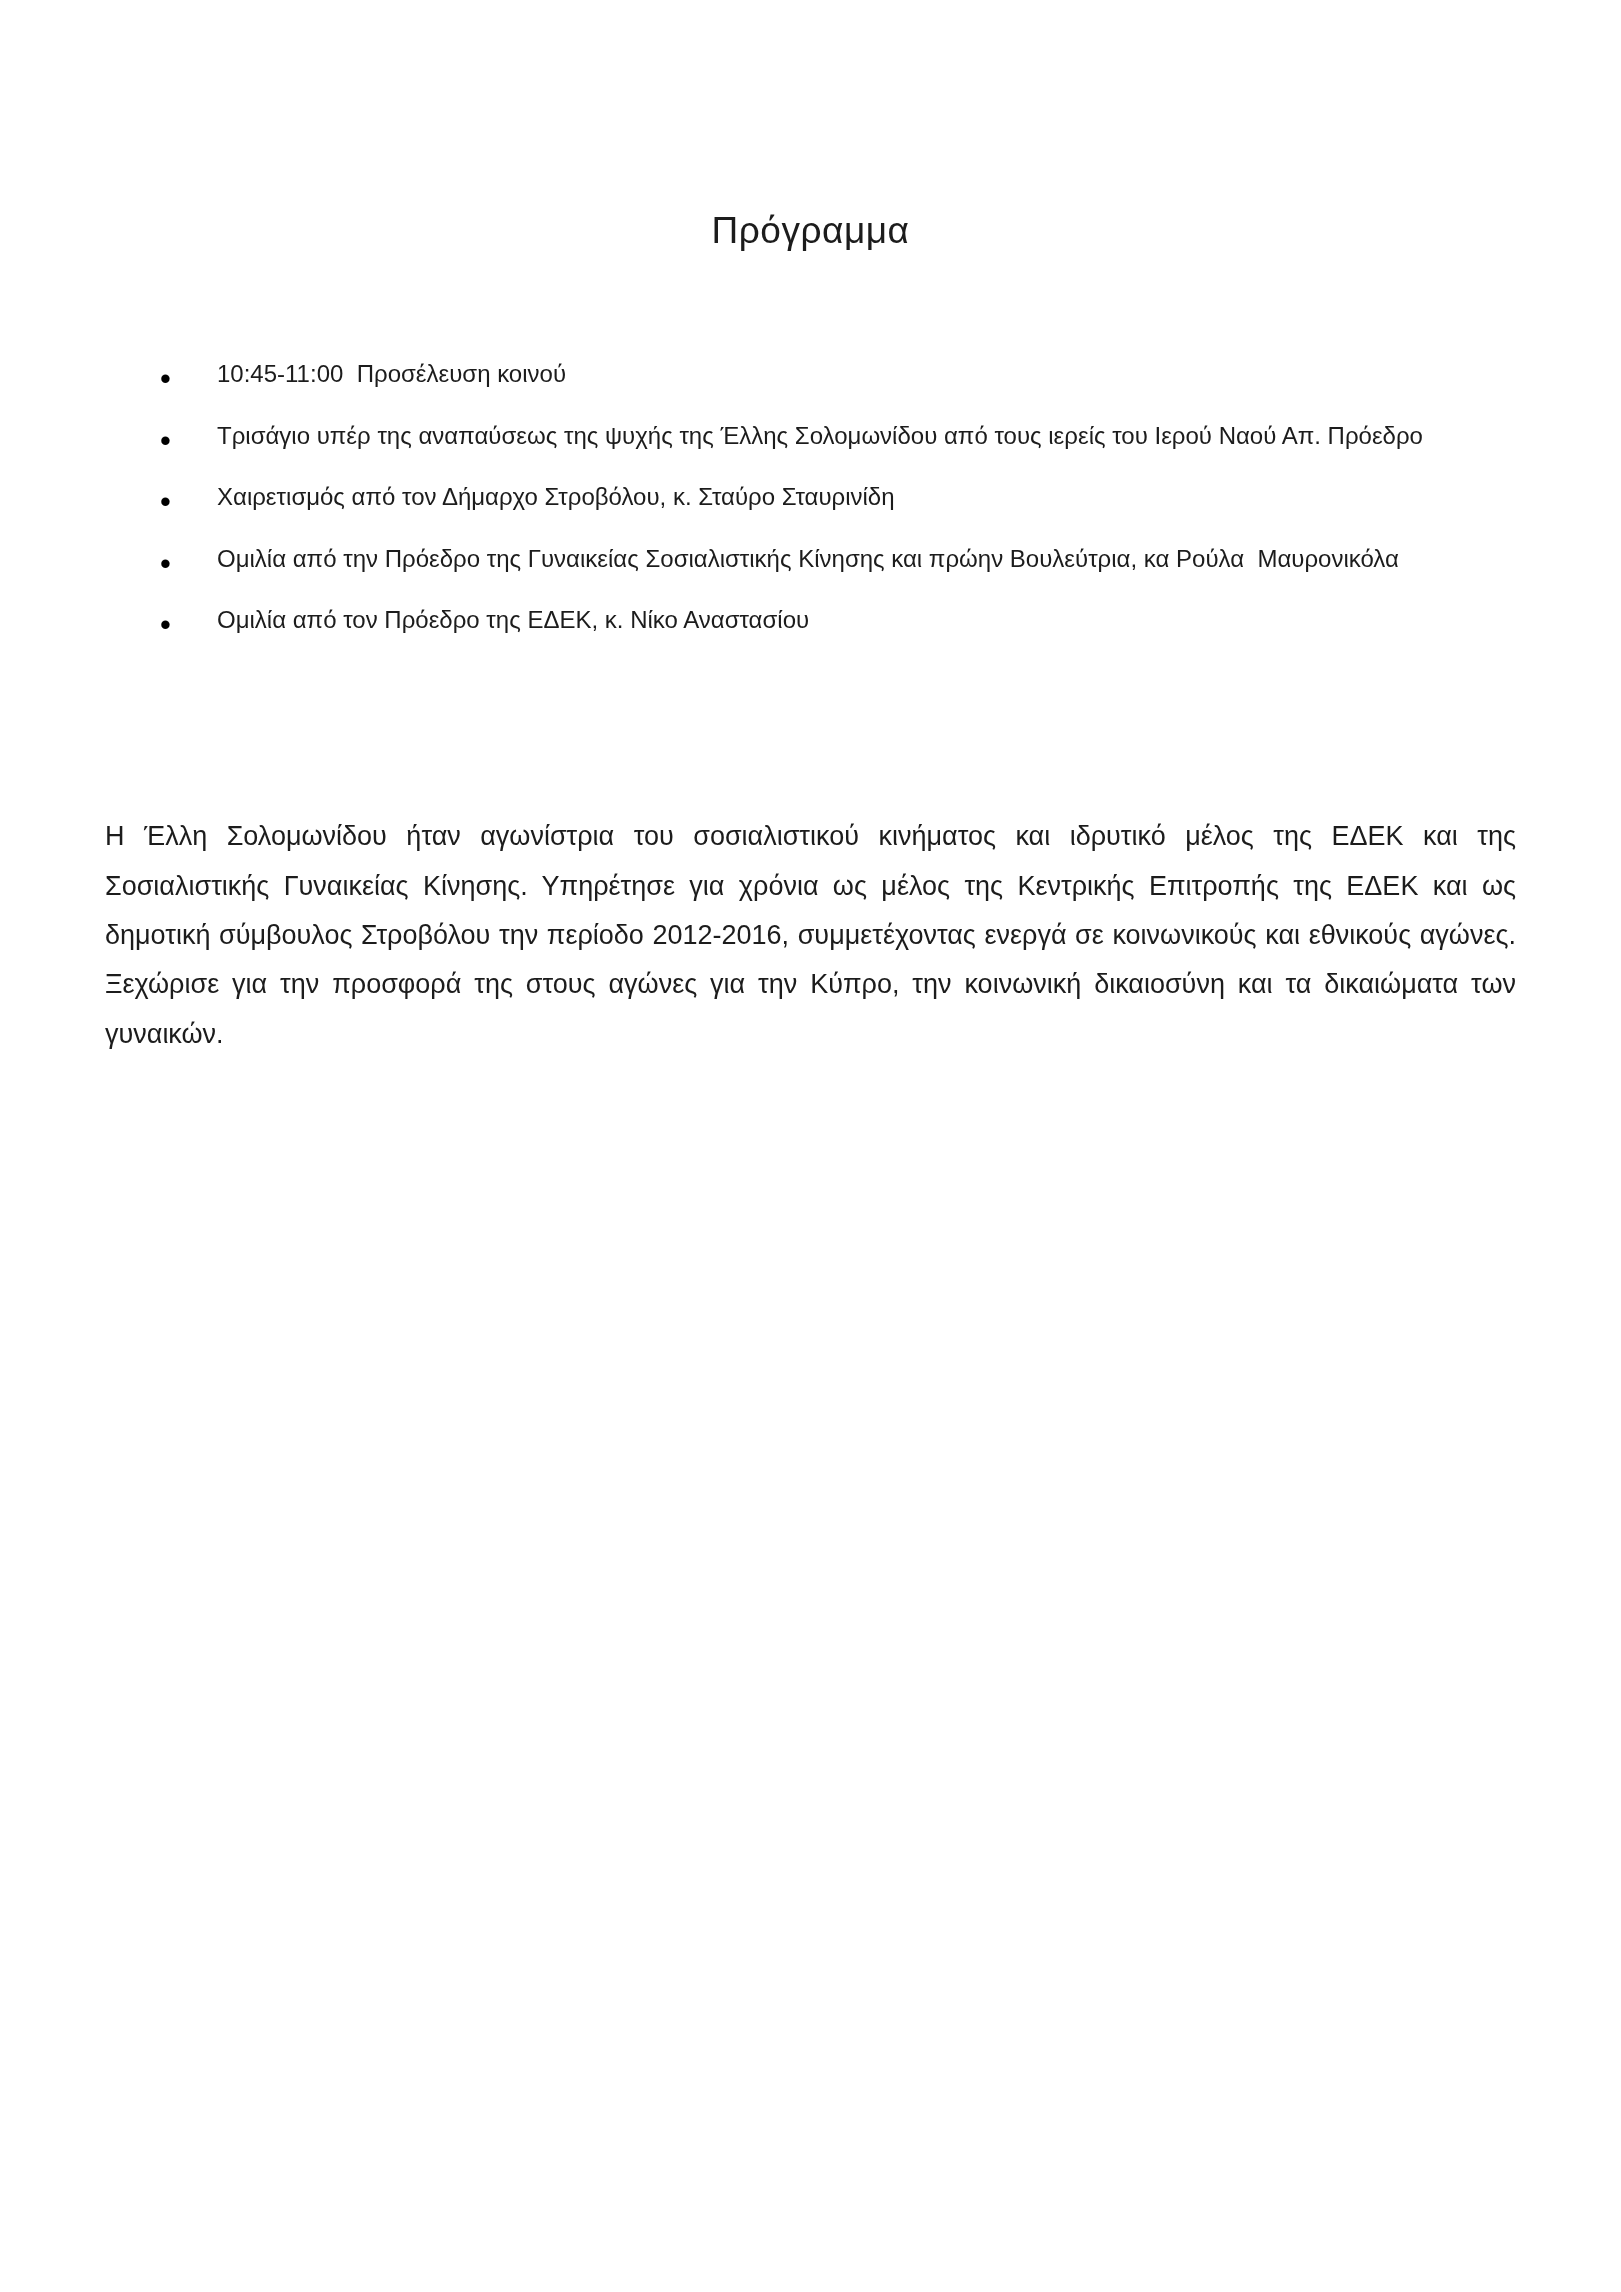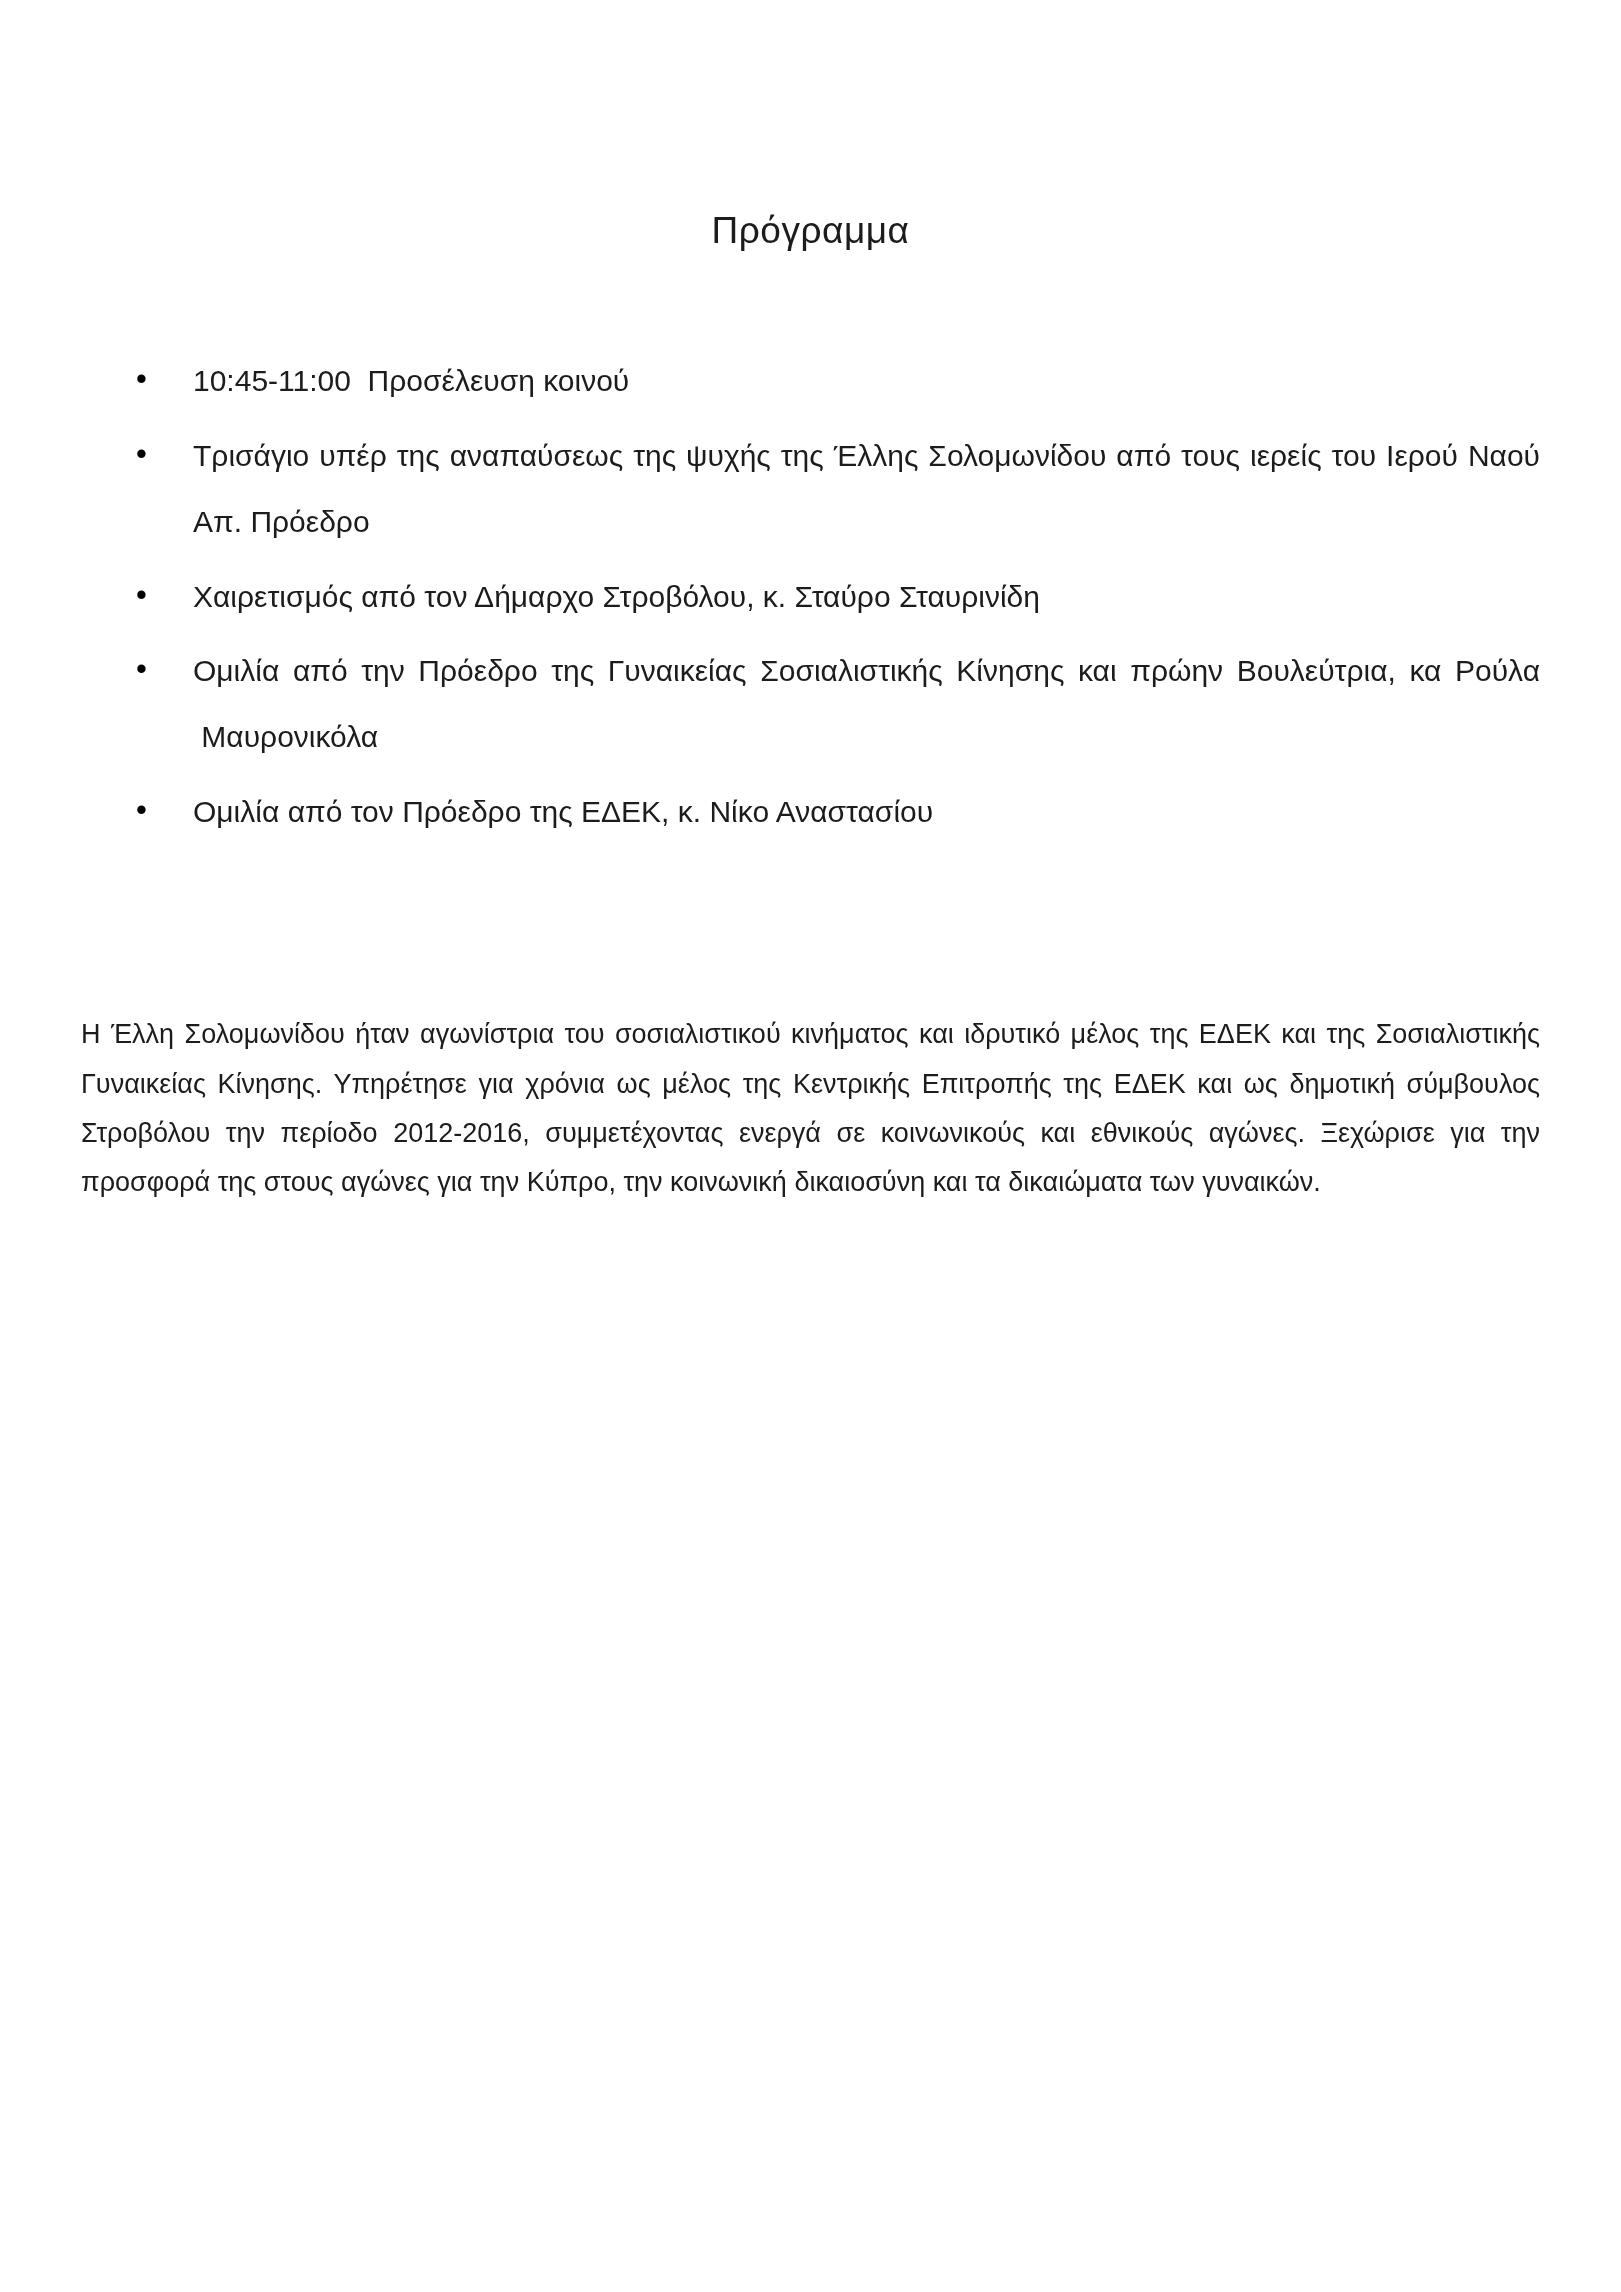--- a/index.html
+++ b/index.html
@@ -10,38 +10,38 @@
     color: #1c1c1c;
     -webkit-font-smoothing: antialiased;
   }
   .page {
     position: relative;
     width: 1621px;
     height: 1949px;
     margin: 0 auto;
     background: #ffffff;
     overflow: hidden;
-    padding: 0 81px;
+    padding: 0 105px;
   }
   .doc-title {
     margin-top: 210px;
     text-align: center;
     font-size: 37px;
     font-weight: 400;
     letter-spacing: 0.5px;
     color: #1c1c1c;
   }
   .program-list {
     list-style: none;
     margin-top: 96px;
   }
   .program-list li {
     position: relative;
     padding-left: 112px;
-    font-size: 30px;
+    font-size: 24px;
     line-height: 2.2;
     text-align: justify;
     margin-bottom: 8.8px;
     color: #1c1c1c;
   }
   .program-list li::before {
     content: "\2022";
     position: absolute;
     left: 55px;
     top: 0;

